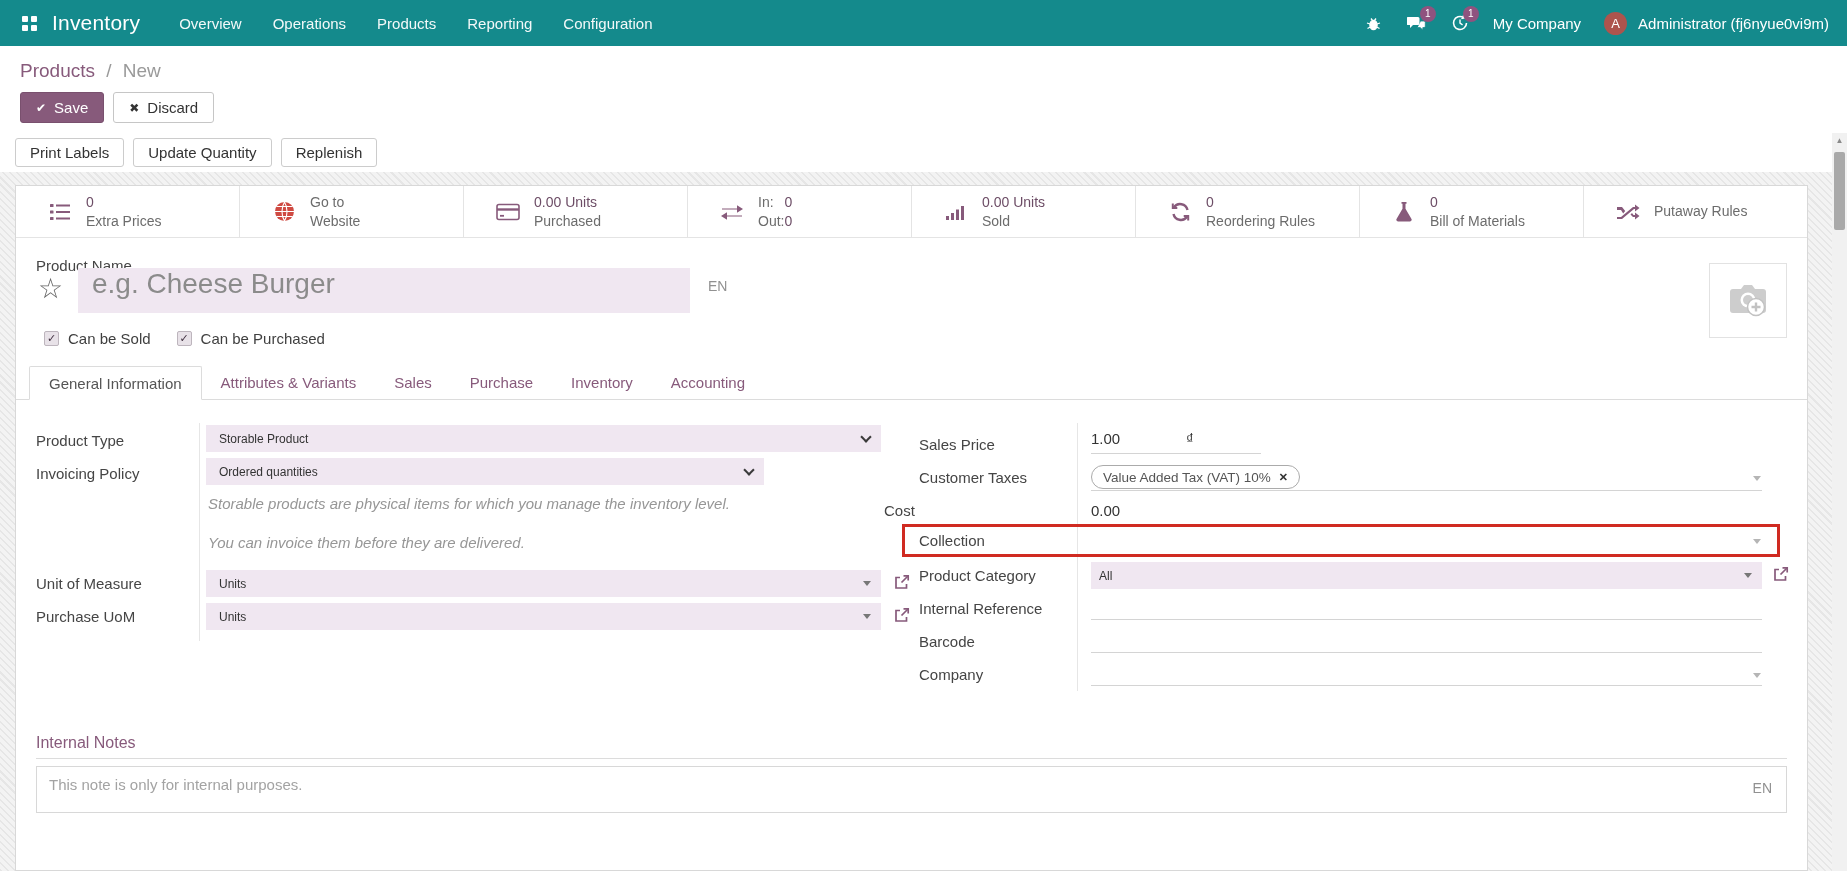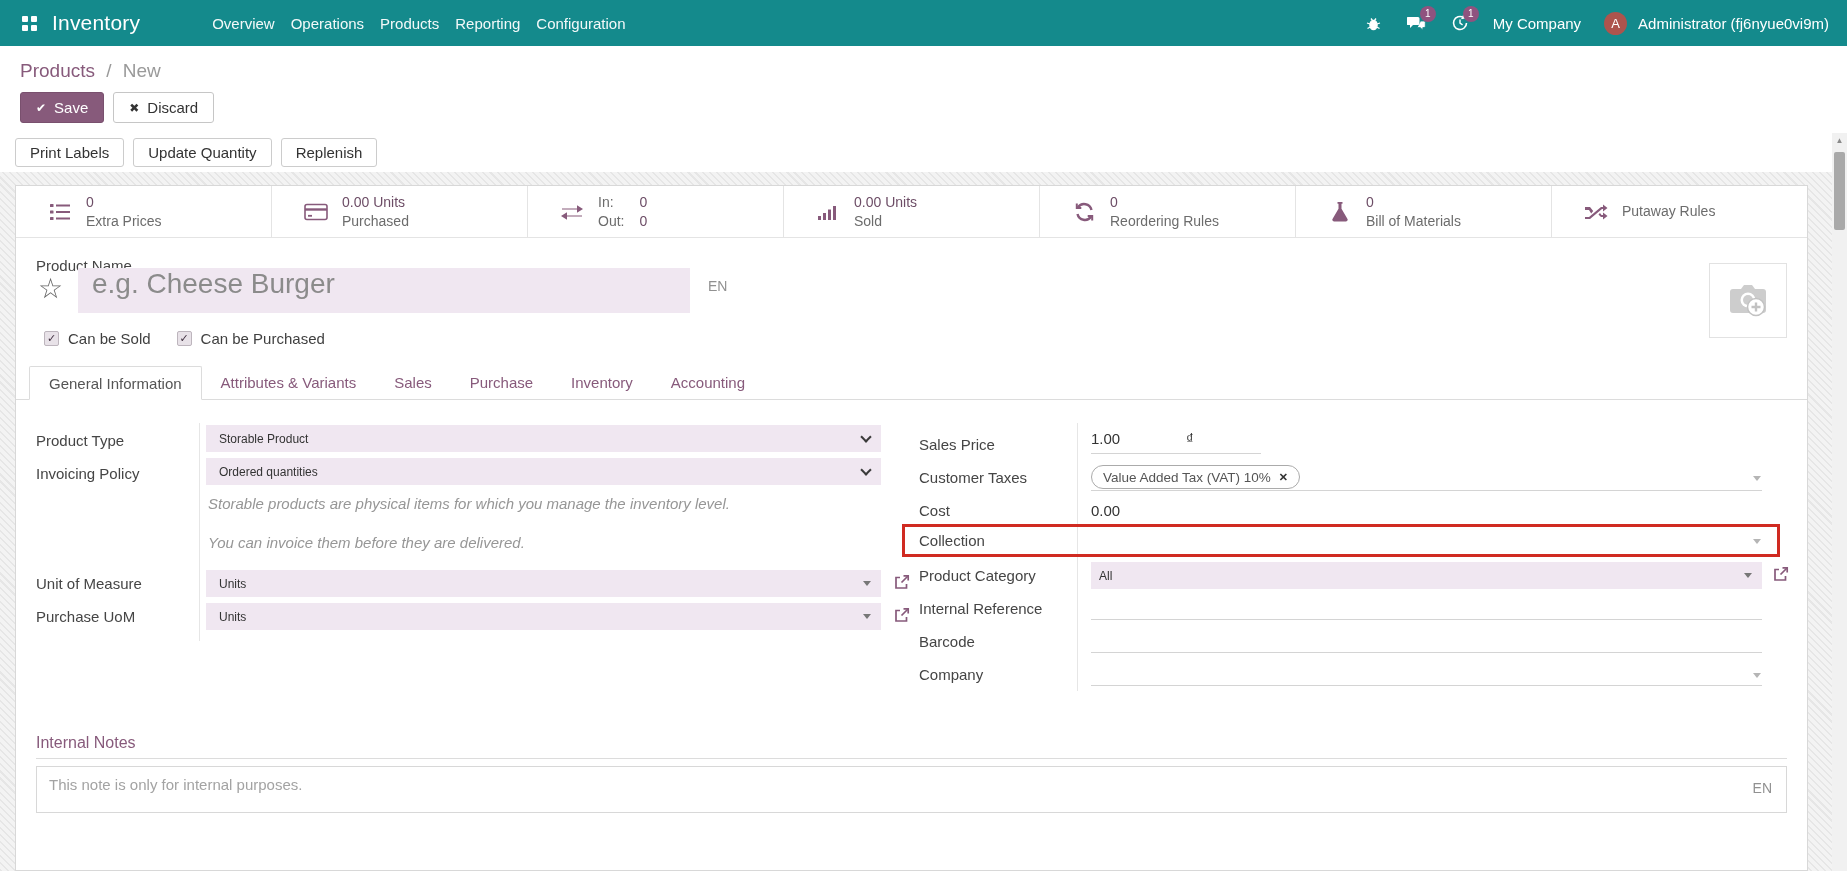--- a/index.html
+++ b/index.html
@@ -4,21 +4,21 @@
 <style>
   * { margin:0; padding:0; box-sizing:border-box; }
   html,body { width:1847px; height:871px; font-family:"Liberation Sans", sans-serif; background:#fff; }
   #app { position:relative; width:1847px; height:871px; overflow:hidden; background:#fff; }
 
   
   .navbar { position:absolute; top:0; left:0; width:100%; height:46px; background:#148a8c; display:flex; align-items:center; color:#fff; }
   .apps-icon { margin-left:22px; display:grid; grid-template-columns:6px 6px; grid-gap:3px; cursor:pointer; }
   .apps-icon i { width:6px; height:6px; background:#fff; border-radius:1px; display:block; }
   .brand { font-size:21px; margin-left:15px; font-weight:400; letter-spacing:.2px; }
-  .nav-menu { display:flex; gap:16px; margin-left:72px; font-size:15px; }
+  .nav-menu { display:flex; gap:31px; margin-left:39px; font-size:15px; }
   .nav-menu span { cursor:pointer; opacity:.95; }
   .nav-right { margin-left:auto; display:flex; align-items:center; gap:23px; margin-right:18px; font-size:15px; }
   .nav-ic { position:relative; width:20px; height:20px; display:flex; align-items:center; justify-content:center; cursor:pointer; }
   .nav-ic svg { display:block; }
   .badge { position:absolute; top:-7px; right:-9px; background:#8f537f; min-width:16px; height:16px; border-radius:9px; font-size:10px; line-height:16px; text-align:center; padding:0 4px; color:#fff; }
   .avatar { width:23px; height:23px; border-radius:50%; background:#ad544d; color:#fff; font-size:13px; display:flex; align-items:center; justify-content:center; margin-right:-12px; }
   .user-name { cursor:pointer; }
 
   
   .control { position:absolute; top:46px; left:0; width:100%; height:101px; background:#fff; border-bottom:1px solid #e3e3e3; }
@@ -43,21 +43,21 @@
   .sheet { position:absolute; left:15px; top:185px; width:1793px; height:686px; background:#fff; border:1px solid #d8d8d8; }
 
   
   .stat-row { position:absolute; top:0; left:0; right:0; height:52px; display:flex; border-bottom:1px solid #e4e4e4; }
   .stat-btn { flex:1; display:flex; align-items:center; gap:12px; padding-left:30px; border-right:1px solid #e4e4e4; cursor:pointer; background:#fff; }
   .stat-btn:last-child { border-right:none; }
   .stat-ic { width:28px; color:#875a7b; flex:none; display:flex; justify-content:center; }
   .stat-text { display:flex; flex-direction:column; font-size:14px; line-height:1.3; }
   .stat-value { color:#6d4d66; }
   .stat-label { color:#6c6c6c; }
-  .stat-kv { display:grid; grid-template-columns:auto auto; column-gap:15px; }
+  .stat-kv { display:grid; grid-template-columns:auto auto; }
   .stat-kv .k { color:#6c6c6c; } .stat-kv .v { color:#6d4d66; }
 
   
   .pn-label { position:absolute; left:20px; top:71px; font-size:15px; color:#454545; }
   .star { position:absolute; left:22px; top:86px; font-size:28px; color:#666; }
   .pn-input { position:absolute; left:62px; top:82px; width:612px; height:45px; background:#f0e7f1; cursor:text; }
   .pn-placeholder { padding:0 14px; font-size:28px; color:#8b8b8b; }
   .lang-tag { position:absolute; font-size:14px; color:#919191; }
 
   .checks { position:absolute; left:28px; top:144px; display:flex; gap:26px; align-items:center; font-size:15px; color:#3f3f3f; }
@@ -187,20 +187,32 @@
             <rect x="1" y="15" width="3.5" height="3" rx="0.5"></rect>
               <rect x="7" y="15.5" width="14" height="2"></rect>
           </svg>
         </span>
         <span class="stat-text">
           <span class="stat-value">0</span>
           <span class="stat-label">Extra Prices</span>
         </span>
       </div>
       <div class="stat-btn">
+        <span class="stat-ic" style="color:#cf4a42">
+          <svg width="21" height="21" viewBox="0 0 21 21">
+            <circle cx="10.5" cy="10.5" r="9.5" fill="currentColor"></circle>
+            <path d="M10.5 1 a9.5 14 0 0 0 0 19 a9.5 14 0 0 0 0 -19 M1 10.5 h19 M2.4 5.5 h16.2 M2.4 15.5 h16.2" stroke="#fff" stroke-width="1.1" fill="none"></path>
+          </svg>
+        </span>
+        <span class="stat-text">
+          <span class="stat-label">Go to</span>
+          <span class="stat-label">Website</span>
+        </span>
+      </div>
+      <div class="stat-btn">
         <span class="stat-ic">
           <svg width="24" height="18" viewBox="0 0 24 18" fill="none" stroke="currentColor" stroke-width="1.6">
             <rect x="1" y="1.5" width="22" height="15" rx="2"></rect>
             <path d="M1 6.5 h22" stroke-width="2.4"></path>
             <path d="M4 12.8 h4" stroke-width="1.8"></path>
           </svg>
         </span>
         <span class="stat-text">
           <span class="stat-value">0.00 Units</span>
           <span class="stat-label">Purchased</span>
@@ -312,21 +324,21 @@
     <div class="vsep" style="left:183px; top:237px; height:218px;"></div>
     <div class="vsep" style="left:1061px; top:237px; height:268px;"></div>
 
     <div class="flabel" style="left:20px; top:246px;">Product Type</div>
     <div class="osel" style="left:190px; top:239px; width:675px;">
       <span>Storable Product</span>
       <span class="chev"></span>
     </div>
 
     <div class="flabel" style="left:20px; top:279px;">Invoicing Policy</div>
-    <div class="osel" style="left:190px; top:272px; width:675px;">
+    <div class="osel" style="left:190px; top:272px; width:558px;">
       <span>Ordered quantities</span>
       <span class="chev"></span>
     </div>
 
     <div class="helptext" style="left:192px; top:309px;">Storable products are physical items for which you manage the inventory level.</div>
     <div class="helptext" style="left:192px; top:348px;">You can invoice them before they are delivered.</div>
 
     <div class="flabel" style="left:20px; top:389px;">Unit of Measure</div>
     <div class="osel" style="left:190px; top:384px; width:675px;">
       <span>Units</span>
@@ -360,21 +372,21 @@
     </div>
 
     <div class="flabel" style="left:903px; top:283px;">Customer Taxes</div>
     <div class="uline" style="left:1075px; top:281px; width:671px;"></div>
     <div class="tax-pill" style="left:1075px; top:279px;">
       <span>Value Added Tax (VAT) 10%</span>
       <span class="tax-x">✕</span>
     </div>
     <span class="tri light" style="left:1737px; top:290px;"></span>
 
-    <div class="flabel" style="left:903px; top:316px;">Cost</div>
+    <div class="flabel" style="left:868px; top:316px;">Cost</div>
     <div class="plain-val" style="left:1075px; top:316px;">0.00</div>
 
     <div class="flabel" style="left:903px; top:346px;">Collection</div>
     <span class="tri light" style="left:1737px; top:353px;"></span>
     <div class="redbox"></div>
 
     <div class="flabel" style="left:903px; top:381px;">Product Category</div>
     <div class="osel" style="left:1075px; top:376px; width:671px;padding-left:8px;">
       <span>All</span>
       <span class="tri" style="right:10px; top:11px;"></span>

